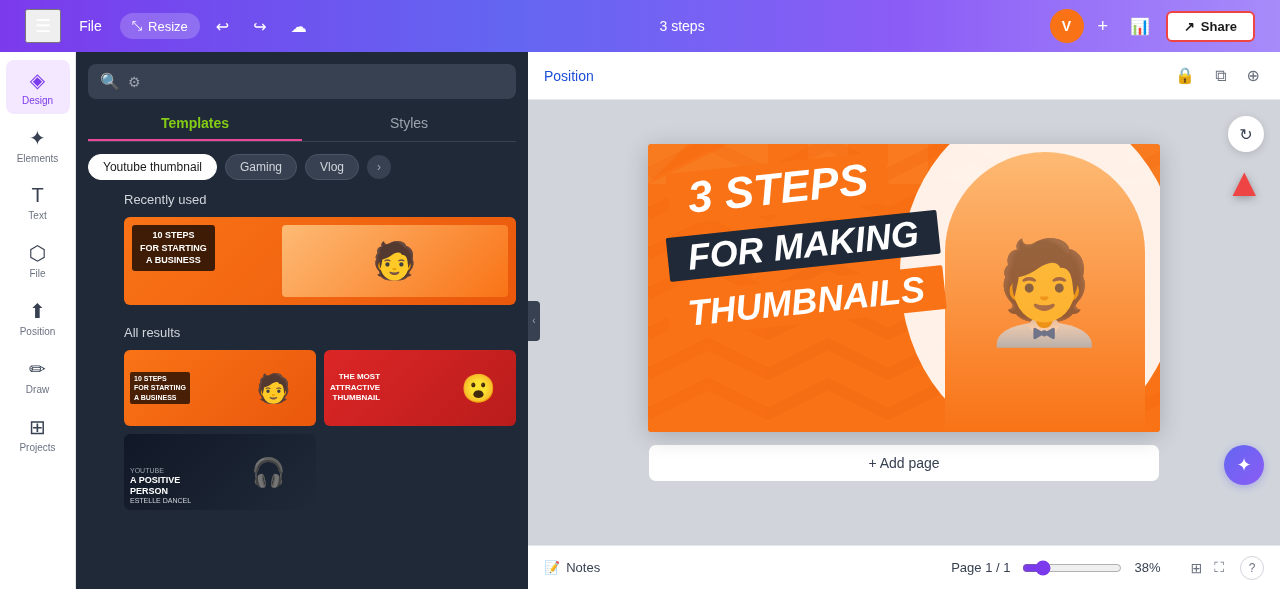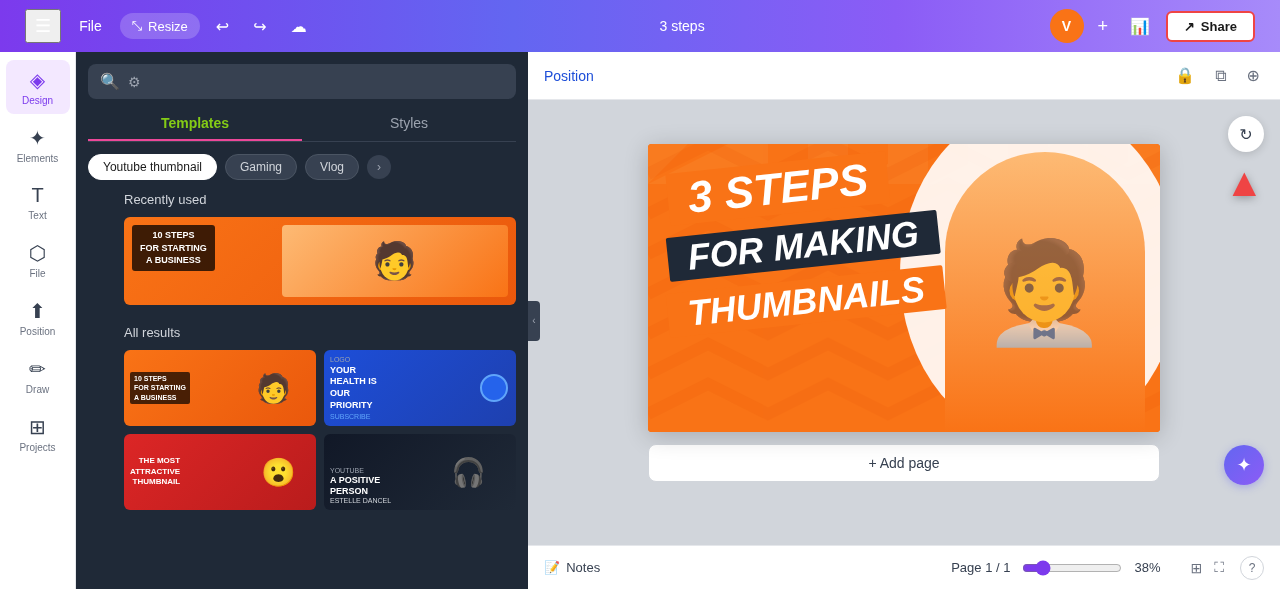--- a/index.html
+++ b/index.html
@@ -603,28 +603,20 @@
 
           <div class="result-thumb result-thumb-orange">
             <div class="result-thumb-label">
               <div class="result-inner-badge">10 STEPS<br>FOR STARTING<br>A BUSINESS</div>
             </div>
             <div style="position:absolute;right:4px;top:0;bottom:0;width:40%;display:flex;align-items:center;justify-content:center;overflow:hidden;">
               <span style="font-size:28px;">🧑</span>
             </div>
           </div>
 
-          <div class="result-thumb result-thumb-blue">
-            <div style="padding:6px;position:absolute;inset:0;display:flex;flex-direction:column;justify-content:center;">
-              <div style="font-size:7px;color:#9ca3af;margin-bottom:2px;">LOGO</div>
-              <div class="result-blue-text" style="padding:0;font-size:9px;font-weight:800;color:white;text-transform:uppercase;line-height:1.3;">YOUR<br>HEALTH IS<br>OUR<br>PRIORITY</div>
-              <div style="font-size:7px;color:#60a5fa;margin-top:2px;">SUBSCRIBE</div>
-            </div>
-            <div class="result-blue-circle"></div>
-          </div>
 
           <div class="result-thumb result-thumb-red">
             <div style="position:absolute;inset:0;display:flex;align-items:center;justify-content:flex-start;padding:6px;text-align:right;">
               <div style="font-size:8px;font-weight:900;color:white;text-transform:uppercase;line-height:1.3;max-width:60%;">THE MOST<br>ATTRACTIVE<br>THUMBNAIL</div>
             </div>
             <div style="position:absolute;right:4px;top:0;bottom:0;width:35%;display:flex;align-items:center;justify-content:center;">
               <span style="font-size:28px;">😮</span>
             </div>
           </div>
 

